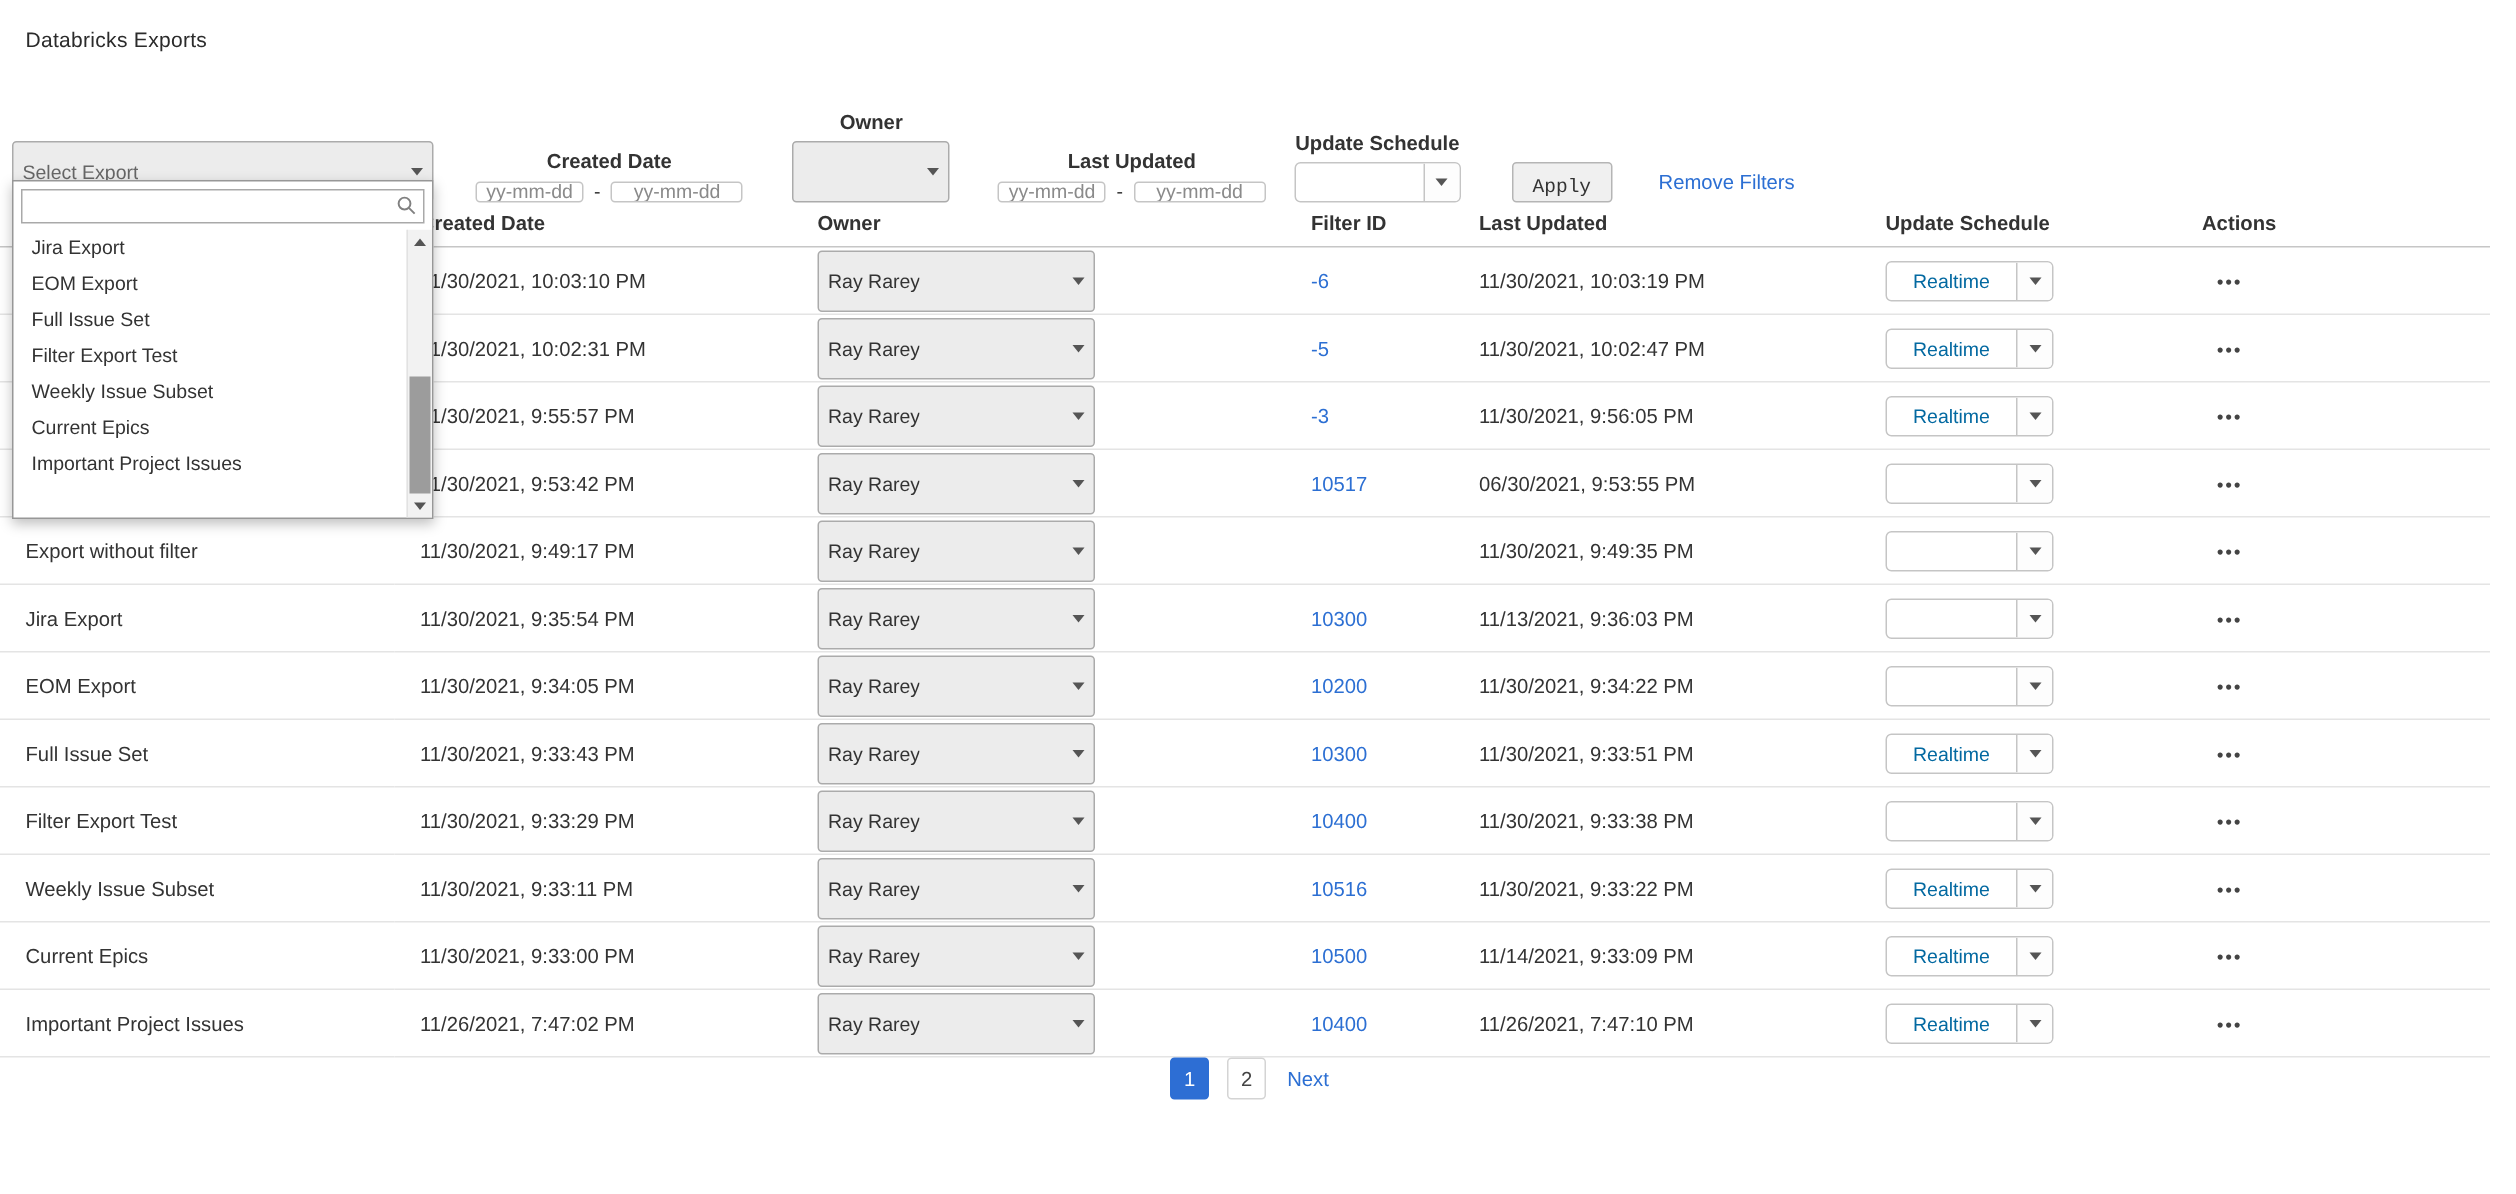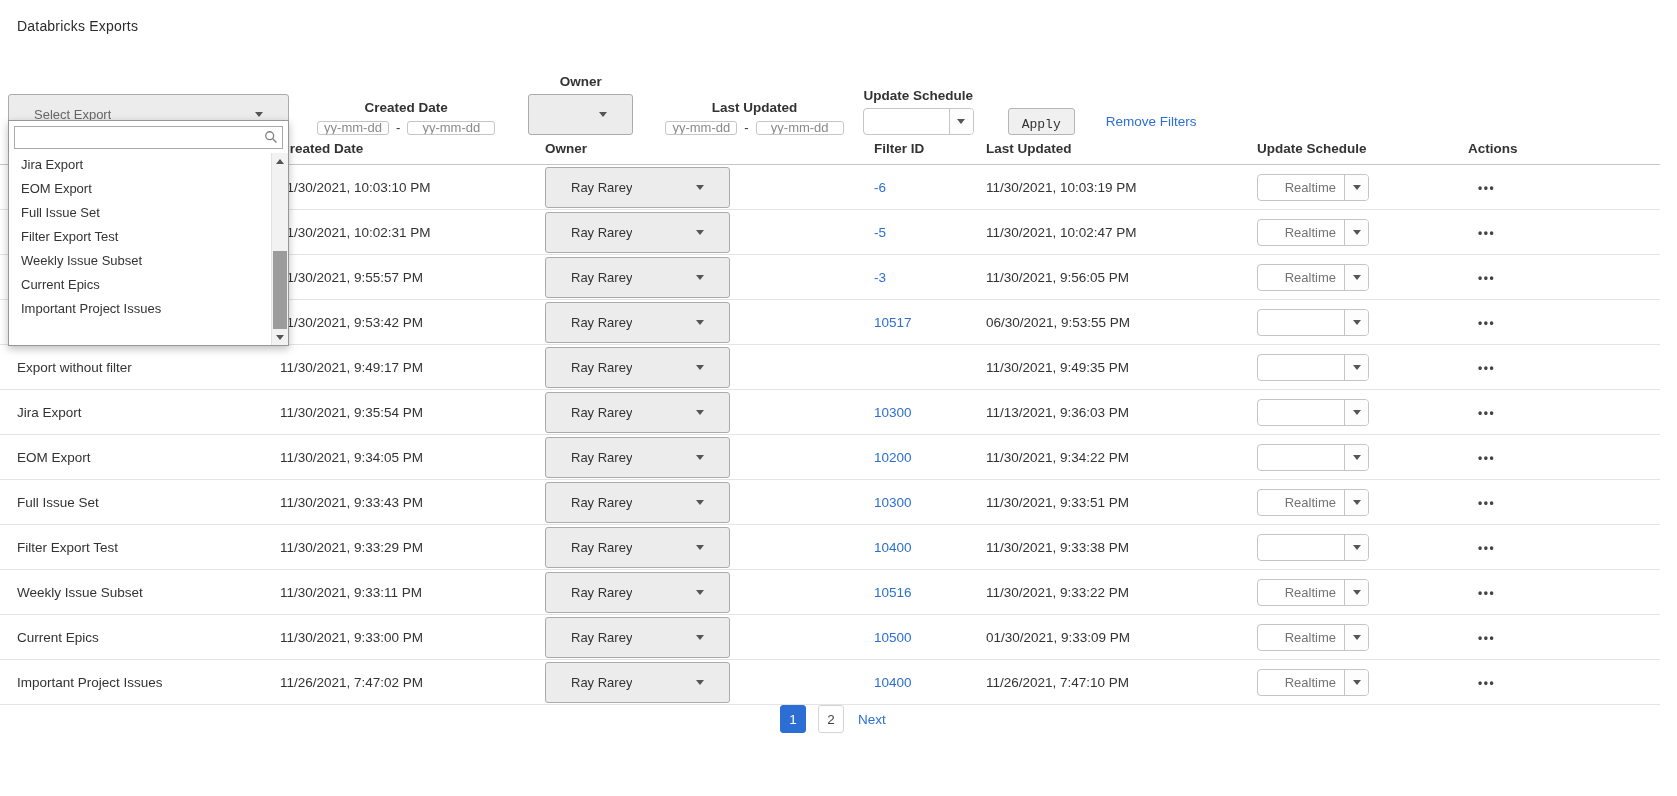--- a/index.html
+++ b/index.html
@@ -13,21 +13,21 @@
   }
 
   
   .filter-bar { position:absolute; left:8px; top:74px; display:flex; align-items:flex-end; }
   .fgroup { display:flex; flex-direction:column; align-items:center; }
   .flabel { font-size:13.5px; font-weight:bold; color:#333; margin-bottom:5px; white-space:nowrap; }
   .frow { display:flex; align-items:center; }
 
   .gray-select {
     display:flex; align-items:center; justify-content:space-between; box-sizing:border-box;
-    height:41px; padding:0 25px; background:#ececec; border:1px solid #ababab; border-radius:3px;
+    height:41px; padding:0 6px; background:#ececec; border:1px solid #ababab; border-radius:3px;
     font-size:13px; cursor:pointer; white-space:nowrap;
   }
   .sel-text { overflow:hidden; text-overflow:ellipsis; }
   .sel-text.muted { color:#666; }
   .caret { width:0; height:0; border-left:4px solid transparent; border-right:4px solid transparent; border-top:5px solid #555; margin-left:8px; flex:0 0 auto; }
 
   .fg-export .gray-select { width:281px; }
   .created-group { margin-left:28px; }
   .owner-group { margin-left:33px; }
   .owner-filter { width:105px; }
@@ -41,21 +41,21 @@
     font-size:13px; color:#444; text-align:center; font-family:inherit; outline:none;
   }
   .date-input.wide { width:88px; }
   .date-input::placeholder { color:#8a8a8a; }
   .dash { margin:0 7px; color:#333; font-size:13px; }
 
   .combo-select {
     display:flex; box-sizing:border-box; height:27px; background:#fff;
     border:1px solid #c5c5c5; border-radius:4px; overflow:hidden; cursor:pointer;
   }
-  .combo-text { flex:1; padding:0 8px; line-height:25px; font-size:13px; color:#737373; text-align:right; white-space:nowrap; overflow:hidden; }
+  .combo-text { flex:1; padding:0 8px; line-height:25px; font-size:13px; color:#0369a1; text-align:center; white-space:nowrap; overflow:hidden; }
   .combo-caret-seg { width:23px; flex:0 0 auto; border-left:1px solid #c5c5c5; display:flex; align-items:center; justify-content:center; background:#fdfdfd; }
   .combo-caret-seg .caret { margin-left:0; }
   .schedule-filter { width:111px; }
 
   .apply-btn {
     height:27px; padding:8px 13px; background:#f0f0f0; border:1px solid #b5b5b5; border-radius:3px;
     font-size:13px; color:#333; cursor:pointer; font-family:Liberation Mono, monospace;
   }
   .link { color:var(--accent,#2c6fd3); font-size:13.5px; text-decoration:none; cursor:pointer; }
 
@@ -454,21 +454,21 @@
       <td>11/30/2021, 9:33:00 PM</td>
       <td>
         <div class="gray-select owner-select">
           <span class="sel-text">Ray Rarey</span>
           <span class="caret"></span>
         </div>
       </td>
       <td>
         <a class="link filter-id-link">10500</a>
       </td>
-      <td>01/30/2021, 9:33:09 PM</td>
+      <td>11/14/2021, 9:33:09 PM</td>
       <td>
         <div class="combo-select schedule-select">
           <span class="combo-text">Realtime</span>
           <span class="combo-caret-seg">
                 <span class="caret"></span>
               </span>
         </div>
       </td>
       <td>
         <span class="actions-dots">•••</span>

